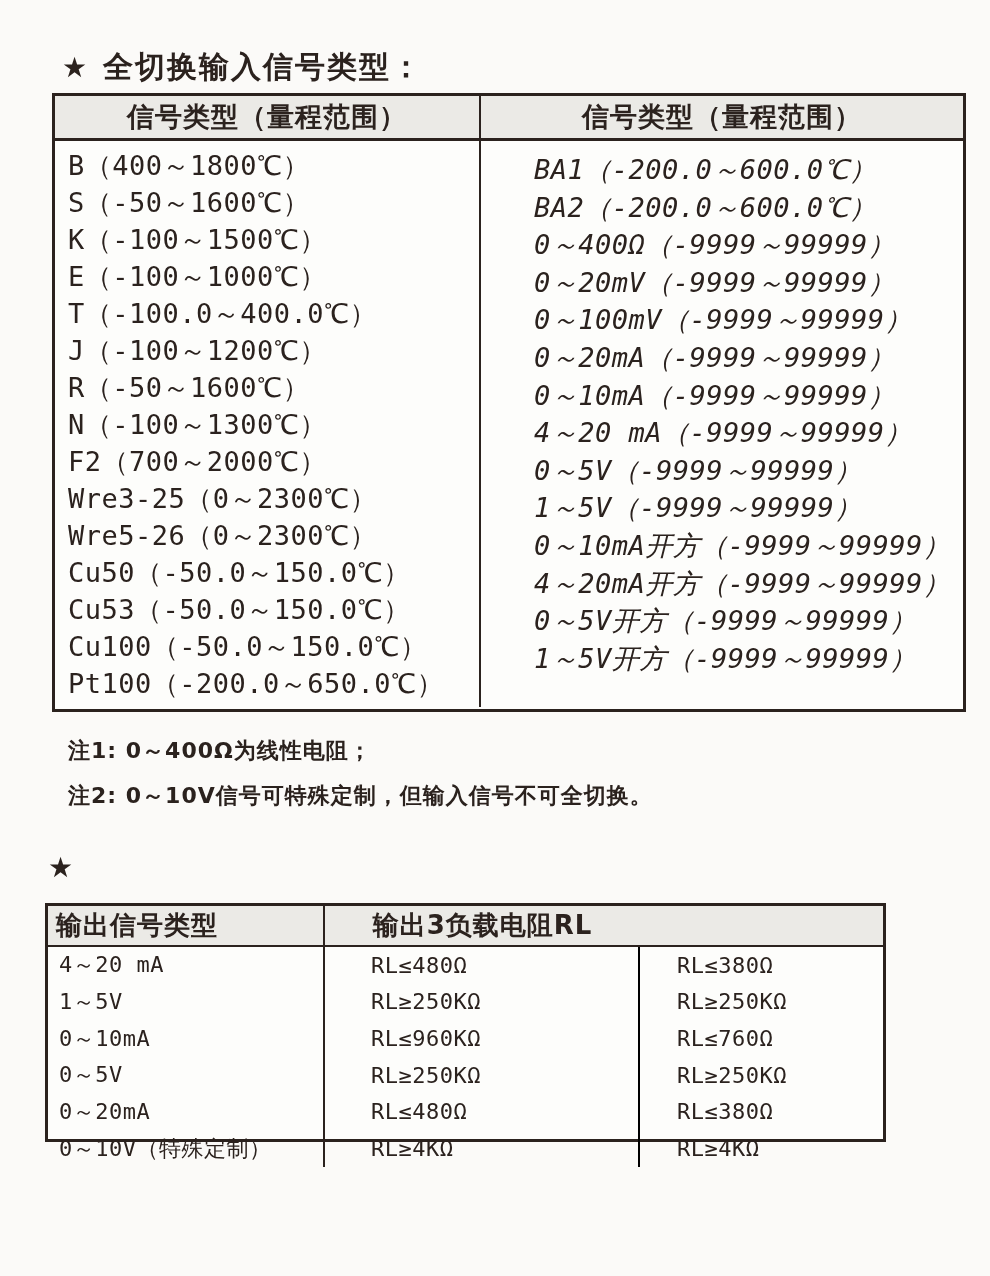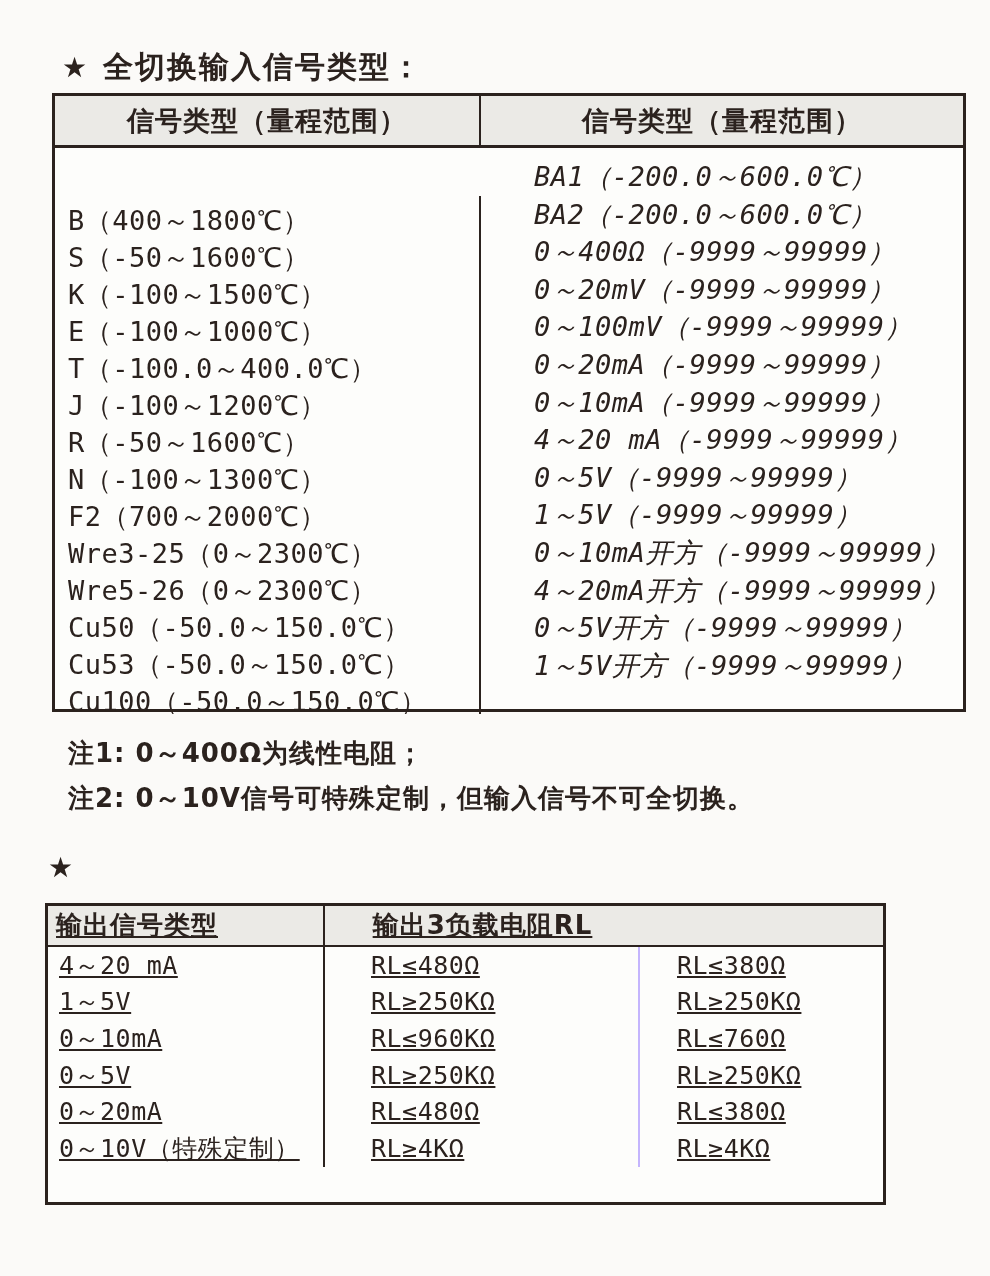--- a/index.html
+++ b/index.html
@@ -26,60 +26,60 @@
   
   .tbl {
     position:absolute;
     border:3px solid #2b221e;
     background:#fdfdfb;
   }
   #table1 { left:52px; top:93px; width:914px; height:619px; }
   .t1-head {
     display:grid;
     grid-template-columns:426px 1fr;
-    height:52px;
+    height:45px;
     background:#ebeae6;
     border-bottom:3px solid #2b221e;
   }
   .hcell {
     display:flex; align-items:center; justify-content:center;
     font-family:"DejaVu Sans","Liberation Sans",sans-serif;
     font-weight:bold; font-size:27px; letter-spacing:1px;
     white-space:nowrap;
   }
   .t1-head .hcell:first-child { border-right:2px solid #2b221e; }
   .t1-body {
     display:grid;
     grid-template-columns:426px 1fr;
     height:566px;
   }
   .t1-col { overflow:hidden; }
-  .t1-col.left { border-right:2px solid #2b221e; padding:6px 8px 0 13px;margin-top:48px; }
+  .t1-col.left { border-right:2px solid #2b221e; padding:6px 8px 0 13px; }
   .t1-col.right { padding:10px 0 0 53px;font-style:italic; }
   .t1-line {
     font-size:27px;
     height:37px; line-height:37px;
     white-space:nowrap;
     letter-spacing:0.5px;
   }
   .t1-col.right .t1-line { height:37.6px; line-height:37.6px; }
   
   .note {
     position:absolute;
     left:68px;
     font-family:"DejaVu Sans","Liberation Sans",sans-serif;
     font-weight:bold;
-    font-size:26px;
+    font-size:22px;
     letter-spacing:1px;
     white-space:nowrap;
   }
   #note1 { top:736px; }
   #note2 { top:781px; }
   
-  #table2 { left:45px; top:903px; width:841px; height:302px;text-decoration:underline; }
+  #table2 { left:45px; top:903px; width:841px; height:239px; }
   .t2-head {
     display:grid;
     grid-template-columns:277px 315px 1fr;
     height:41px;
     background:#ebeae6;
     border-bottom:2px solid #2b221e;
   }
   .t2-head .hcell { font-size:26px; }
   .t2-head .hcell.c1 { justify-content:flex-start; padding-left:8px; }
   .t2-head .hcell.c1, .t2-head .hcell.c2 { border-right:2px solid #2b221e; }
@@ -87,26 +87,26 @@
     display:grid;
     grid-auto-rows:1fr;
     height:220px;
   }
   .t2-row {
     display:grid;
     grid-template-columns:277px 315px 1fr;
   }
   .t2-cell {
     display:flex; align-items:center;
-    font-size:25px;
+    font-size:22px;
     white-space:nowrap;
     letter-spacing:0.5px;
   }
   .t2-cell.c1 { padding-left:11px; border-right:2px solid #2b221e; }
-  .t2-cell.c2 { padding-left:46px; border-right:2px solid #c4b5fd; }
+  .t2-cell.c2 { padding-left:46px; border-right:2px solid #000000; }
   .t2-cell.c3 { padding-left:37px; }
 </style>
 </head>
 <body>
 
 <div class="heading" id="h1" style="left:62px; top:47px;">
   <span class="star">★</span>
   <span>全切换输入信号类型：</span>
 </div>
 

